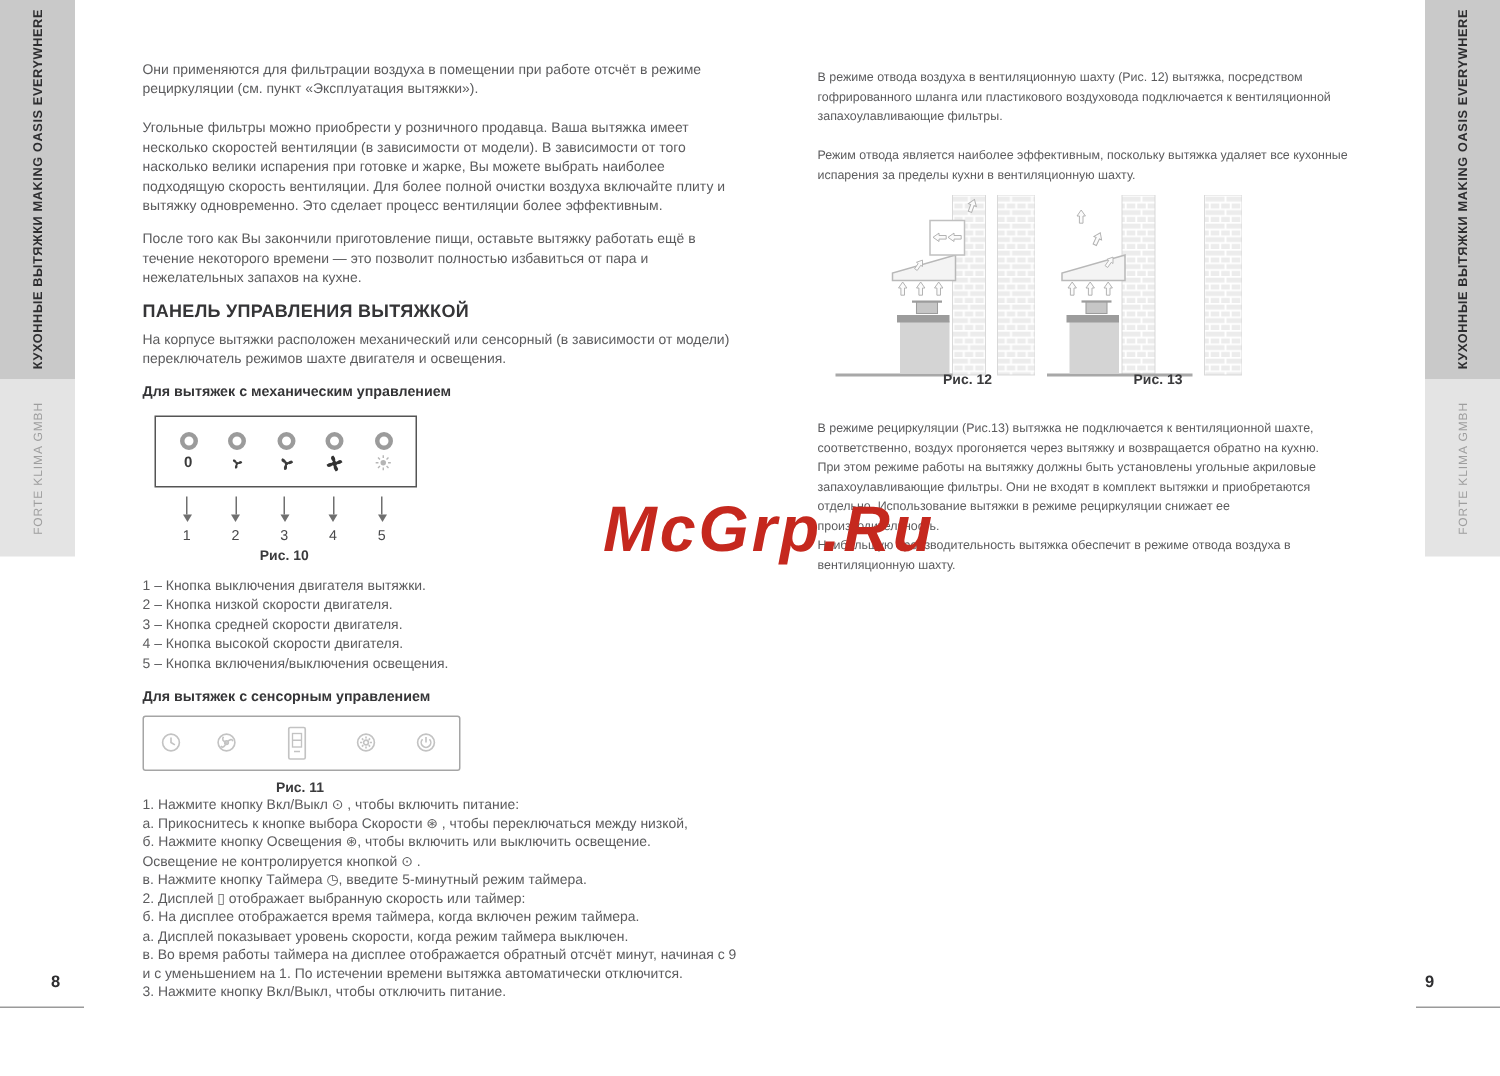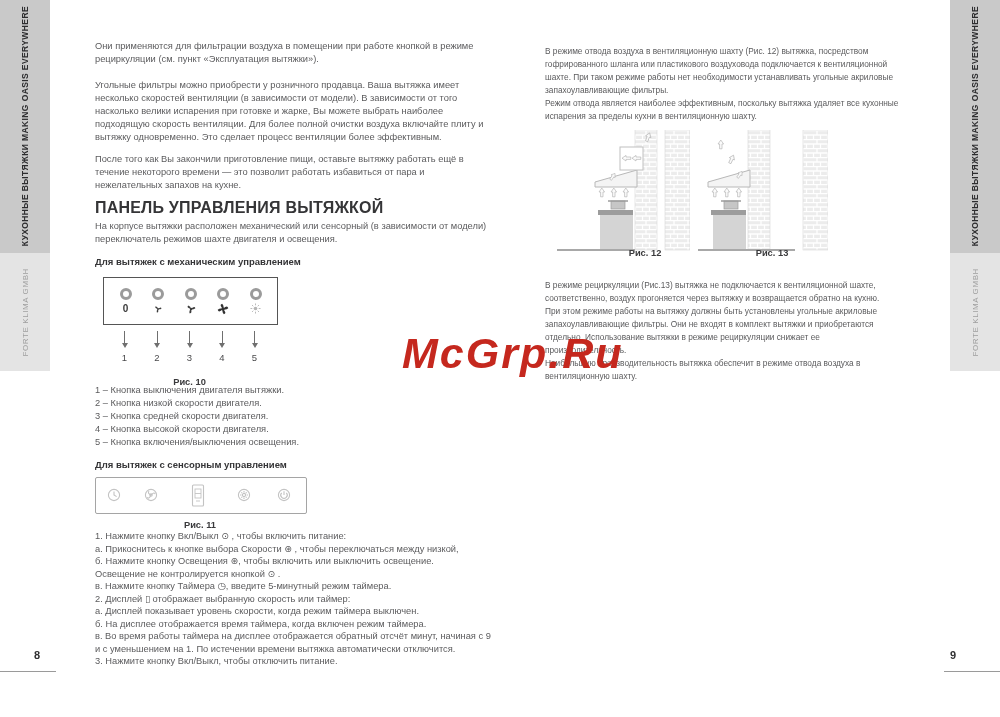--- a/index.html
+++ b/index.html
@@ -12,40 +12,40 @@
   .band-light{top:253px;height:118px;}
   .vtext{writing-mode:vertical-rl;transform:rotate(180deg);white-space:nowrap;}
   .brand-top{font-size:8.5px;font-weight:bold;color:#2d2d2f;letter-spacing:0.4px;}
   .brand-bottom{font-size:8px;color:#9e9e9e;letter-spacing:0.6px;}
   
   .page{position:absolute;}
   .page-left{left:95px;top:40px;width:415px;height:660px;font-size:9.3px;line-height:13px;}
   .page-right{left:545px;top:45px;width:400px;height:650px;font-size:8.3px;line-height:13px;}
   .block{position:absolute;left:0;}
   .ln{white-space:nowrap;}
-  .h1{font-size:16px;font-weight:bold;color:#353537;letter-spacing:0.2px;}
+  .h1{font-size:12px;font-weight:bold;color:#353537;letter-spacing:0.2px;}
   .h2{font-size:9.5px;font-weight:bold;color:#353537;}
   .figcap{font-size:9.3px;font-weight:bold;color:#3a3a3c;text-align:center;}
   
   .fig10{position:absolute;top:237px;left:8px;width:175px;}
   .panel10{width:173px;height:46px;border:1.3px solid #555;background:#fff;
            display:flex;justify-content:space-evenly;align-items:center;}
   .p10col{display:flex;flex-direction:column;align-items:center;gap:3px;width:22px;}
   .ring{width:6px;height:6px;border:3px solid #9b9b9b;border-radius:50%;background:#fff;}
   .bglyph{height:12px;display:flex;align-items:center;justify-content:center;
           font-size:10px;font-weight:bold;color:#3a3a3a;}
   .arrowrow,.numrow{width:173px;display:flex;justify-content:space-evenly;}
   .arrowrow{margin-top:6px;height:18px;}
   .dn-arrow{width:22px;display:flex;flex-direction:column;align-items:center;}
   .dn-arrow .stem{width:1px;height:12px;background:#6f6f6f;}
   .dn-arrow .tip{width:0;height:0;border-left:3px solid transparent;border-right:3px solid transparent;
                  border-top:5px solid #6f6f6f;}
   .numrow{margin-top:2px;font-size:9.5px;color:#4a4a4c;}
   .numrow span{width:22px;text-align:center;}
-  .fig10 .figcap{margin-top:12px;width:173px;}
+  .fig10 .figcap{margin-top:0;width:173px;}
   
   .fig11{position:absolute;top:437px;left:0;width:212px;}
   .panel11{position:relative;width:210px;height:35px;border:1px solid #a5a5a5;border-radius:2px;background:#fff;}
   .sicon{position:absolute;top:9px;}
   .fig11 .figcap{margin-top:5px;width:210px;}
   
   .ductfig{position:absolute;top:85px;}
   .capwrap{position:absolute;top:202px;width:80px;}
   
   .pgnum{position:absolute;top:649px;font-size:11px;font-weight:bold;color:#2f2f31;}
@@ -68,35 +68,35 @@
   <div class="band band-right band-dark" style="background-color: rgb(201, 201, 201);">
     <span class="vtext brand-top">КУХОННЫЕ ВЫТЯЖКИ MAKING OASIS EVERYWHERE</span>
   </div>
   <div class="band band-right band-light" style="background-color: rgb(228, 228, 228);">
     <span class="vtext brand-bottom">FORTE KLIMA GMBH</span>
   </div>
 
   <div class="page page-left">
 
     <div class="block" style="top:0">
-      <div class="ln">Они применяются для фильтрации воздуха в помещении при работе кнопкой в режиме</div>
+      <div class="ln">Они применяются для фильтрации воздуха в помещении при работе отсчёт в режиме</div>
       <div class="ln">рециркуляции (см. пункт «Эксплуатация вытяжки»).</div>
     </div>
 
     <div class="block" style="top:39px">
       <div class="ln">Угольные фильтры можно приобрести у розничного продавца. Ваша вытяжка имеет</div>
       <div class="ln">несколько скоростей вентиляции (в зависимости от модели). В зависимости от того</div>
       <div class="ln">насколько велики испарения при готовке и жарке, Вы можете выбрать наиболее</div>
       <div class="ln">подходящую скорость вентиляции. Для более полной очистки воздуха включайте плиту и</div>
       <div class="ln">вытяжку одновременно. Это сделает процесс вентиляции более эффективным.</div>
     </div>
 
     <div class="block" style="top:113px">
       <div class="ln">После того как Вы закончили приготовление пищи, оставьте вытяжку работать ещё в</div>
-      <div class="ln">течение некоторого времени — это позволит работать избавиться от пара и</div>
+      <div class="ln">течение некоторого времени — это позволит полностью избавиться от пара и</div>
       <div class="ln">нежелательных запахов на кухне.</div>
     </div>
 
     <div class="block h1" style="top:161px">ПАНЕЛЬ УПРАВЛЕНИЯ ВЫТЯЖКОЙ</div>
 
     <div class="block" style="top:180px">
       <div class="ln">На корпусе вытяжки расположен механический или сенсорный (в зависимости от модели)</div>
       <div class="ln">переключатель режимов шахте двигателя и освещения.</div>
     </div>
 
@@ -259,34 +259,33 @@
       <div class="figcap">Рис. 11</div>
     </div>
 
     <div class="block" style="top:490px;line-height:12.5px">
       <div class="ln">1. Нажмите кнопку Вкл/Выкл ⊙ , чтобы включить питание:</div>
       <div class="ln">а. Прикоснитесь к кнопке выбора Скорости ⊛ , чтобы переключаться между низкой,</div>
       <div class="ln">б. Нажмите кнопку Освещения ⊛, чтобы включить или выключить освещение.</div>
       <div class="ln">Освещение не контролируется кнопкой ⊙ .</div>
       <div class="ln">в. Нажмите кнопку Таймера ◷, введите 5-минутный режим таймера.</div>
       <div class="ln">2. Дисплей ▯ отображает выбранную скорость или таймер:</div>
+      <div class="ln">б. На дисплее отображается время таймера, когда включен режим таймера.</div>
       <div class="ln">а. Дисплей показывает уровень скорости, когда режим таймера выключен.</div>
-      <div class="ln">б. На дисплее отображается время таймера, когда включен режим таймера.</div>
       <div class="ln">в. Во время работы таймера на дисплее отображается обратный отсчёт минут, начиная с 9</div>
       <div class="ln">и с уменьшением на 1. По истечении времени вытяжка автоматически отключится.</div>
       <div class="ln">3. Нажмите кнопку Вкл/Выкл, чтобы отключить питание.</div>
     </div>
   </div>
 
   <div class="page page-right">
 
     <div class="block" style="top:0">
       <div class="ln">В режиме отвода воздуха в вентиляционную шахту (Рис. 12) вытяжка, посредством</div>
       <div class="ln">гофрированного шланга или пластикового воздуховода подключается к вентиляционной</div>
-      <div class="ln">шахте. При таком режиме работы нет необходимости устанавливать угольные акриловые</div>
       <div class="ln">запахоулавливающие фильтры.</div>
     </div>
     <div class="block" style="top:52px">
       <div class="ln">Режим отвода является наиболее эффективным, поскольку вытяжка удаляет все кухонные</div>
       <div class="ln">испарения за пределы кухни в вентиляционную шахту.</div>
     </div>
 
     <svg class="ductfig" style="left:10px" width="135" height="128" viewBox="0 0 135 128">
       <defs>
         <pattern id="bricks" width="14" height="9" patternUnits="userSpaceOnUse">

